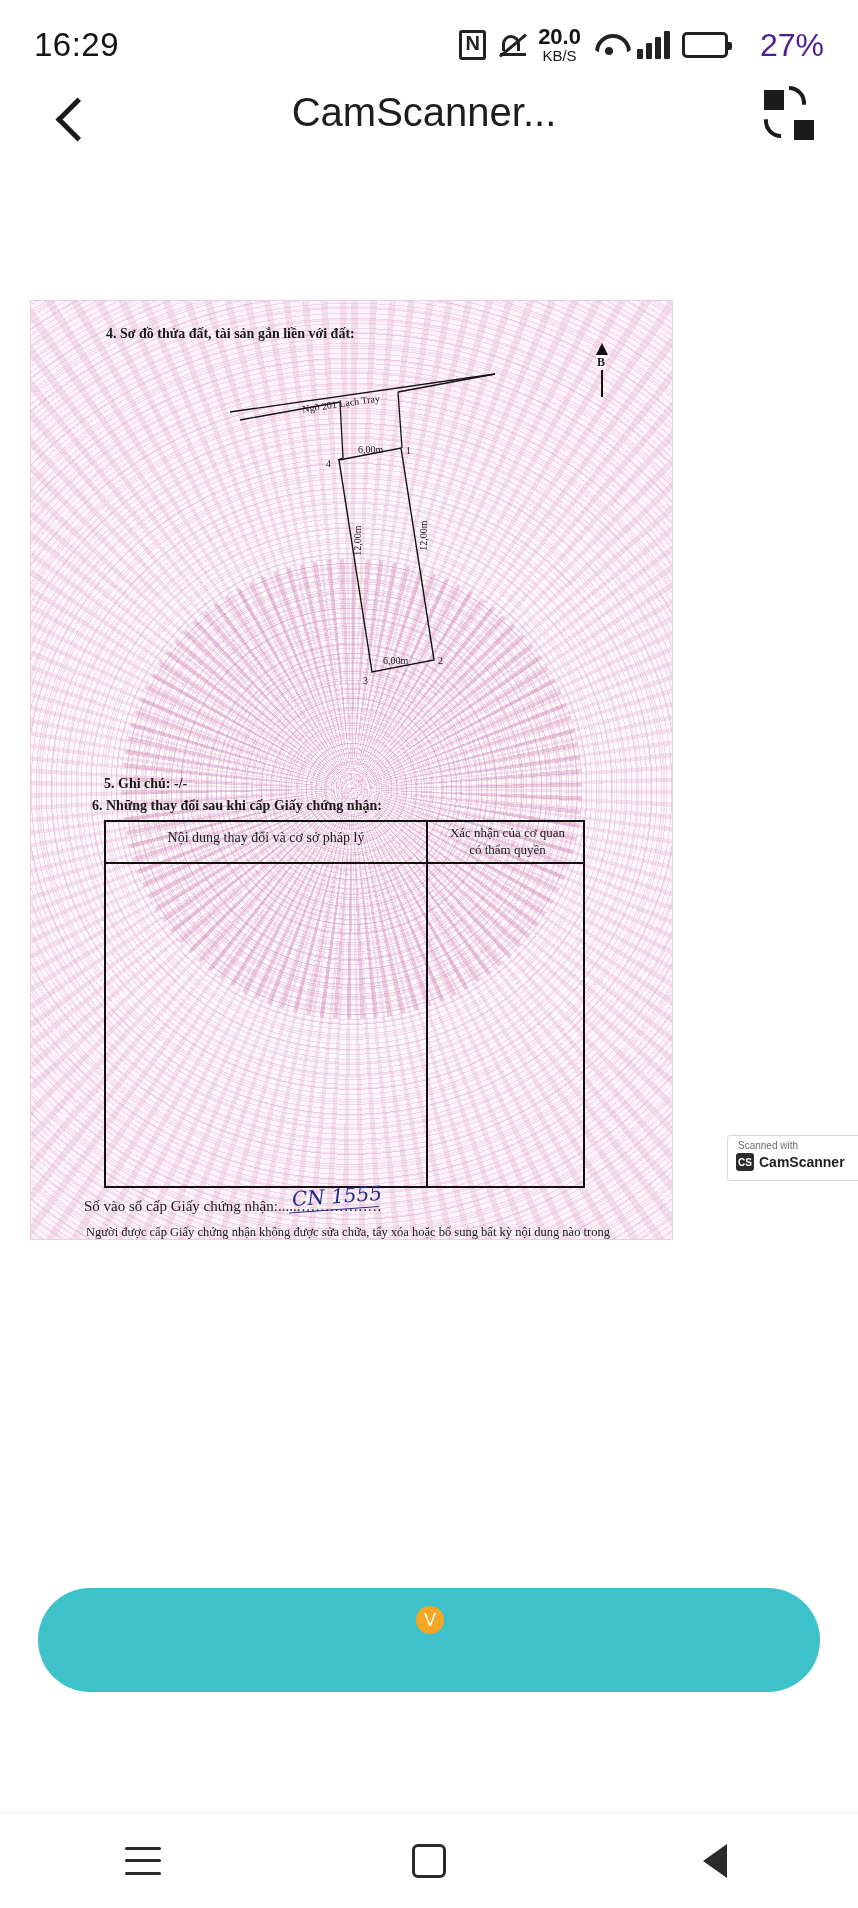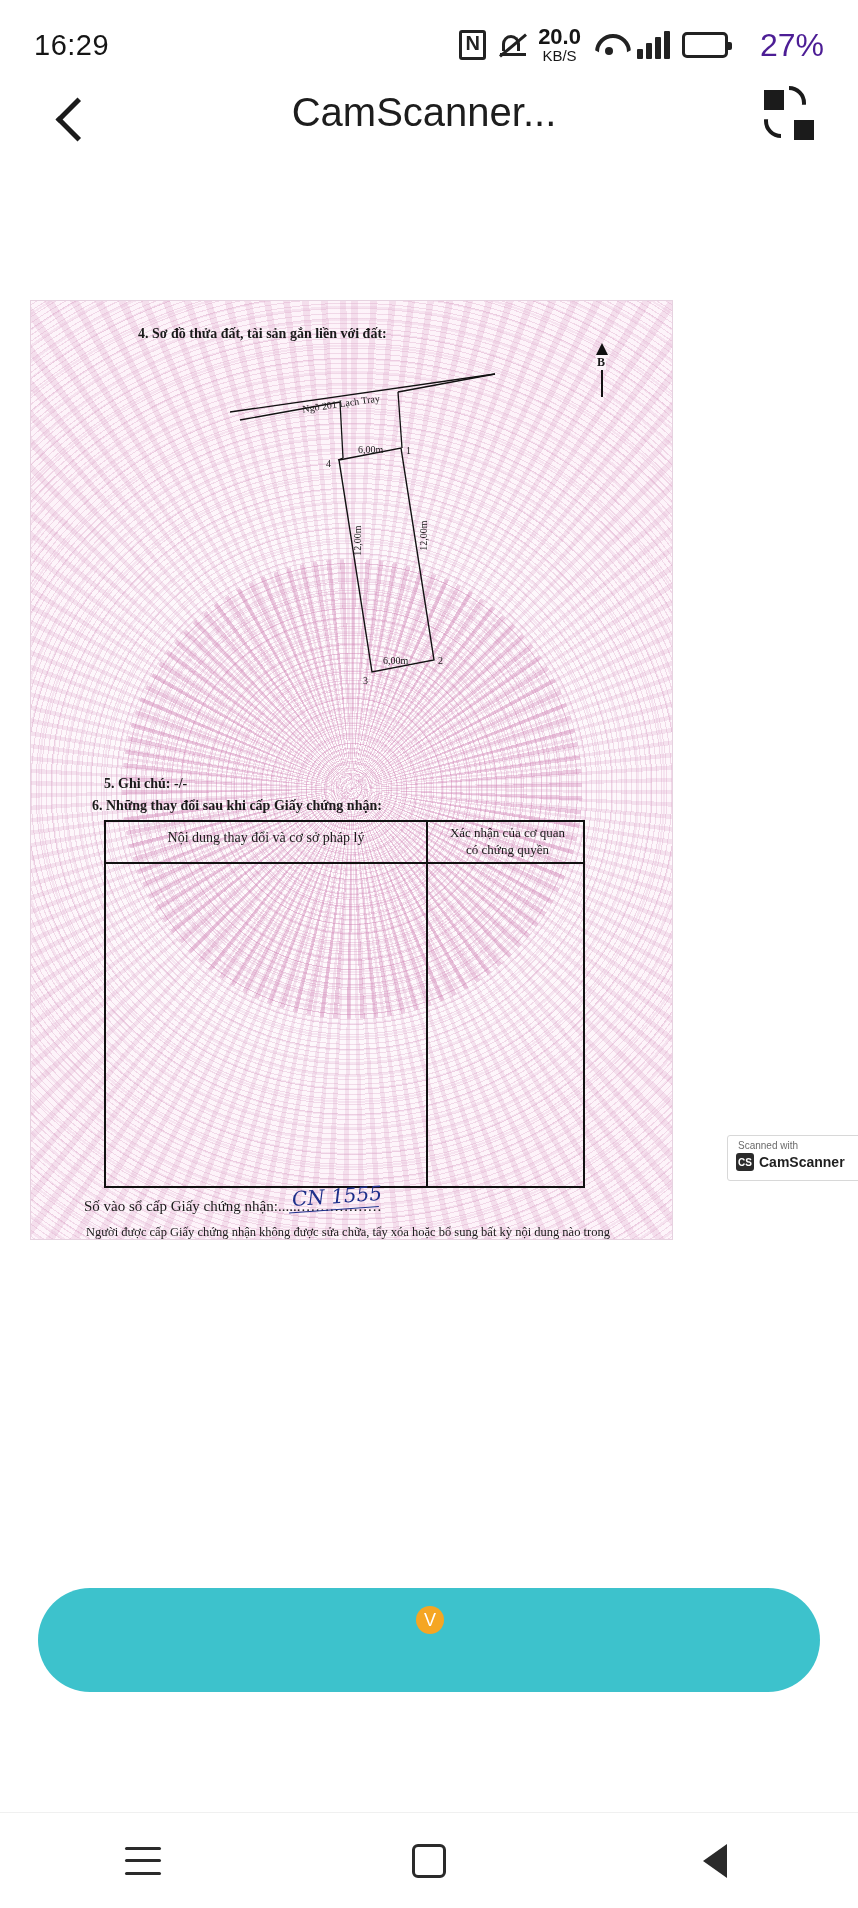--- a/index.html
+++ b/index.html
@@ -20,21 +20,21 @@
   
   .statusbar {
     height: 90px;
     flex: 0 0 90px;
     display: flex;
     align-items: center;
     padding: 0 34px;
     color: #1a1a1a;
   }
   .status-time {
-    font-size: 29px;
+    font-size: 33px;
     letter-spacing: 0.5px;
     color: #151515;
   }
   .status-right {
     margin-left: auto;
     display: flex;
     align-items: center;
     gap: 12px;
   }
   .nfc-icon {
@@ -240,21 +240,20 @@
     position: absolute;
     inset: 0;
     color: #1a1a1a;
     font-family: "Liberation Serif", serif;
   }
   .lbl-4 {
     position: absolute;
     left: 76px; top: 26px;
     font-size: 14px;
     font-weight: bold;
-    margin-left: 32px;
   }
   
   .plot {
     position: absolute;
     left: 150px; top: 60px;
     width: 400px; height: 400px;
   }
   .plot svg { width: 100%; height: 100%; display: block; }
   .compass {
     position: absolute;
@@ -522,21 +521,21 @@
 
         <div class="lbl-5">5. Ghi chú: -/-</div>
         <div class="lbl-6">6. Những thay đổi sau khi cấp Giấy chứng nhận:</div>
 
         <div class="tbl">
           <div class="vline"></div>
           <div class="hline"></div>
           <div class="th-left">Nội dung thay đổi và cơ sở pháp lý</div>
           <div class="th-right">
             <div>Xác nhận của cơ quan</div>
-            <div>có chứng quyền</div>
+            <div>có thẩm quyền</div>
           </div>
         </div>
 
         <div class="so-vao-so">
           <span>Số vào sổ cấp Giấy chứng nhận:.....</span><span class="dots">..................</span>
         </div>
         <div class="handwrite">CN 1555</div>
 
         <div class="note-para">
           <div>Người được cấp Giấy chứng nhận không được sửa chữa, tẩy xóa hoặc bổ sung bất kỳ nội dung nào trong</div>

